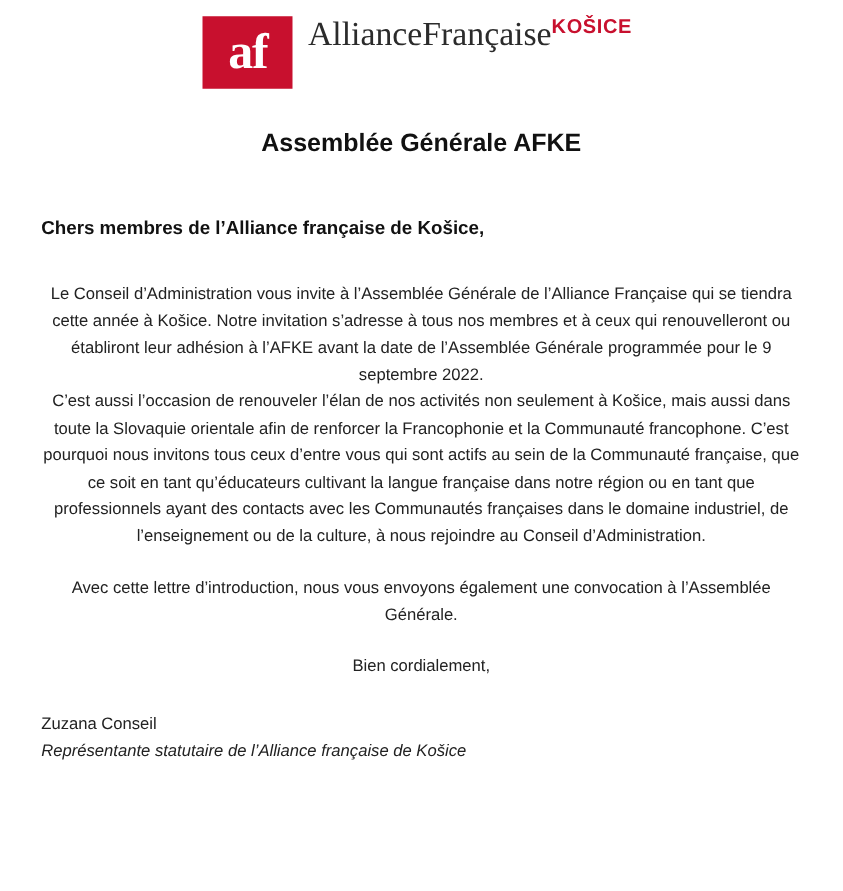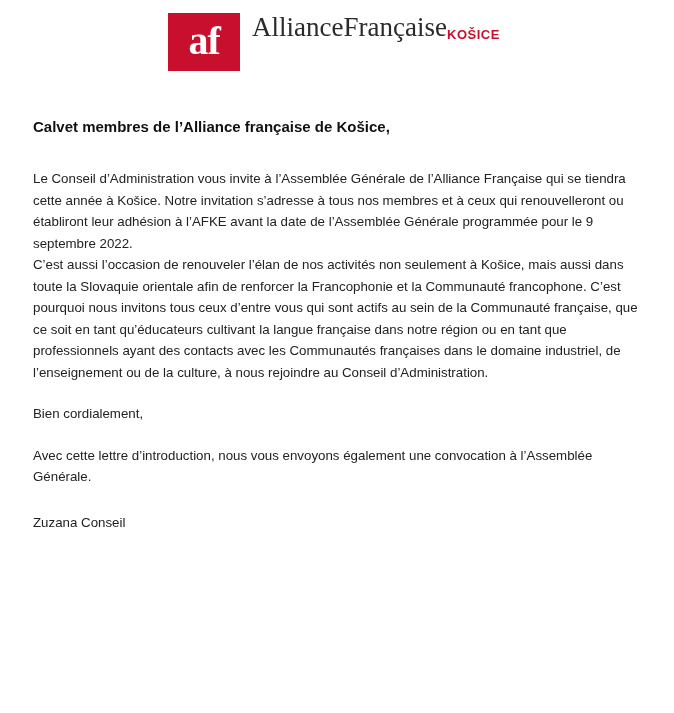--- a/index.html
+++ b/index.html
@@ -59,25 +59,25 @@
     font-family: "Liberation Serif", serif;
     font-size: 27px;
     line-height: 1.05;
     color: #2b2b2b;
     white-space: nowrap;
   }
   .logo-title .bold-part {
     font-weight: 400;
   }
   .logo-sub {
-    margin-top: 14px;
+    margin-top: 0;
     text-align: center;
     font-family: "Liberation Sans", sans-serif;
     font-weight: 700;
-    font-size: 13px;
+    font-size: 16px;
     letter-spacing: 0.5px;
     color: #c8102e;
   }
   
   .doc-title {
     text-align: center;
     font-size: 20px;
     font-weight: 700;
     color: #111111;
     margin-top: 33px;
@@ -86,21 +86,21 @@
     margin: 47px 0 0 33px;
     font-size: 15px;
     font-weight: 700;
     color: #111111;
   }
   .body-text {
     margin: 33px 33px 0 33px;
     font-size: 13.3px;
     line-height: 21.5px;
     color: #222222;
-    text-align: left;
+    text-align: center;
   }
   .body-text p {
     margin: 0;
   }
   .body-text p.spaced {
     margin-top: 20px;
   }
   .sign-name {
     margin: 25px 33px 0 33px;
     font-size: 13.3px;
@@ -125,25 +125,27 @@
       <div class="logo-mark">
         <span>af</span>
       </div>
       <div class="logo-text">
         <div class="logo-title"><span class="bold-part">Alliance</span><span>Française</span></div>
         <div class="logo-sub">KOŠICE</div>
       </div>
     </div>
   </div>
 
+  <div class="doc-title">Assemblée Générale AFKE</div>
 
-  <div class="salutation">Calvet membres de l’Alliance française de Košice,</div>
+  <div class="salutation">Chers membres de l’Alliance française de Košice,</div>
 
   <div class="body-text">
     <p>Le Conseil d’Administration vous invite à l’Assemblée Générale de l’Alliance Française qui se tiendra cette année à Košice. Notre invitation s’adresse à tous nos membres et à ceux qui renouvelleront ou établiront leur adhésion à l’AFKE avant la date de l’Assemblée Générale programmée pour le 9 septembre 2022.</p>
     <p>C’est aussi l’occasion de renouveler l’élan de nos activités non seulement à Košice, mais aussi dans toute la Slovaquie orientale afin de renforcer la Francophonie et la Communauté francophone. C’est pourquoi nous invitons tous ceux d’entre vous qui sont actifs au sein de la Communauté française, que ce soit en tant qu’éducateurs cultivant la langue française dans notre région ou en tant que professionnels ayant des contacts avec les Communautés françaises dans le domaine industriel, de l’enseignement ou de la culture, à nous rejoindre au Conseil d’Administration.</p>
+    <p class="spaced">Avec cette lettre d’introduction, nous vous envoyons également une convocation à l’Assemblée Générale.</p>
     <p class="spaced">Bien cordialement,</p>
-    <p class="spaced">Avec cette lettre d’introduction, nous vous envoyons également une convocation à l’Assemblée Générale.</p>
   </div>
 
   <div class="sign-name">Zuzana Conseil</div>
+  <div class="sign-role">Représentante statutaire de l’Alliance française de Košice</div>
 
 </div>
 
 </body></html>

